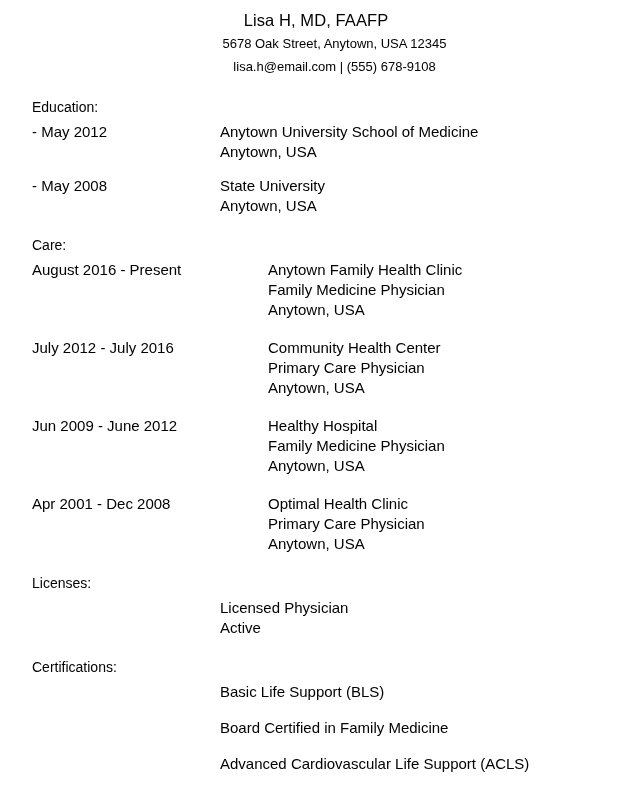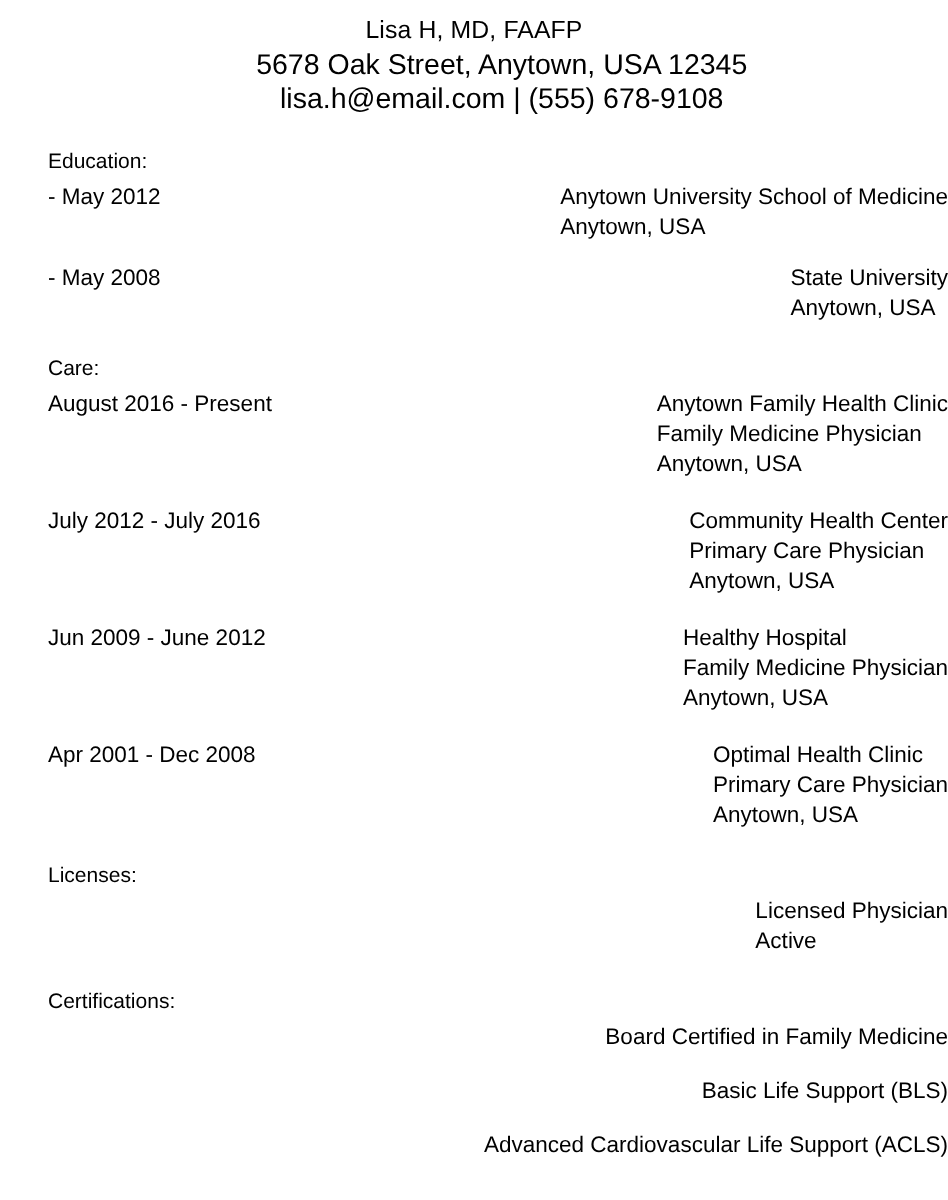--- a/index.html
+++ b/index.html
@@ -25,38 +25,37 @@
     text-align: center;
     margin: 0 auto;
     width: 100%;
   }
   .header .name {
     font-size: 16.5px;
     line-height: 24px;
     letter-spacing: 0.1px;
   }
   .header .line {
-    font-size: 19px;
+    font-size: 13px;
     line-height: 23px;
     padding-left: 37px;
   }
   .section-title {
     font-size: 14px;
     line-height: 22px;
     margin-left: 32px;
     margin-top: 18px;
     margin-bottom: 4px;
   }
   .entry {
     display: flex;
     flex-direction: row;
     margin-left: 32px;
     margin-bottom: 10px;
     align-items: flex-start;
-    justify-content: space-between;
   }
   .entry .left {
     width: 188px;
     flex: 0 0 188px;
     font-size: 15px;
     line-height: 20px;
     padding-top: 0px;
   }
   .entry .right {
     font-size: 15px;
@@ -145,28 +144,28 @@
       <div>Licensed Physician</div>
       <div>Active</div>
     </div>
   </div>
 
   <div class="section-title">Certifications:</div>
 
   <div class="entry cert-entry">
     <div class="left"></div>
     <div class="right">
-      <div>Board Certified in Family Medicine</div>
+      <div>Basic Life Support (BLS)</div>
     </div>
   </div>
 
   <div class="entry cert-entry">
     <div class="left"></div>
     <div class="right">
-      <div>Basic Life Support (BLS)</div>
+      <div>Board Certified in Family Medicine</div>
     </div>
   </div>
 
   <div class="entry cert-entry">
     <div class="left"></div>
     <div class="right">
       <div>Advanced Cardiovascular Life Support (ACLS)</div>
     </div>
   </div>
 

